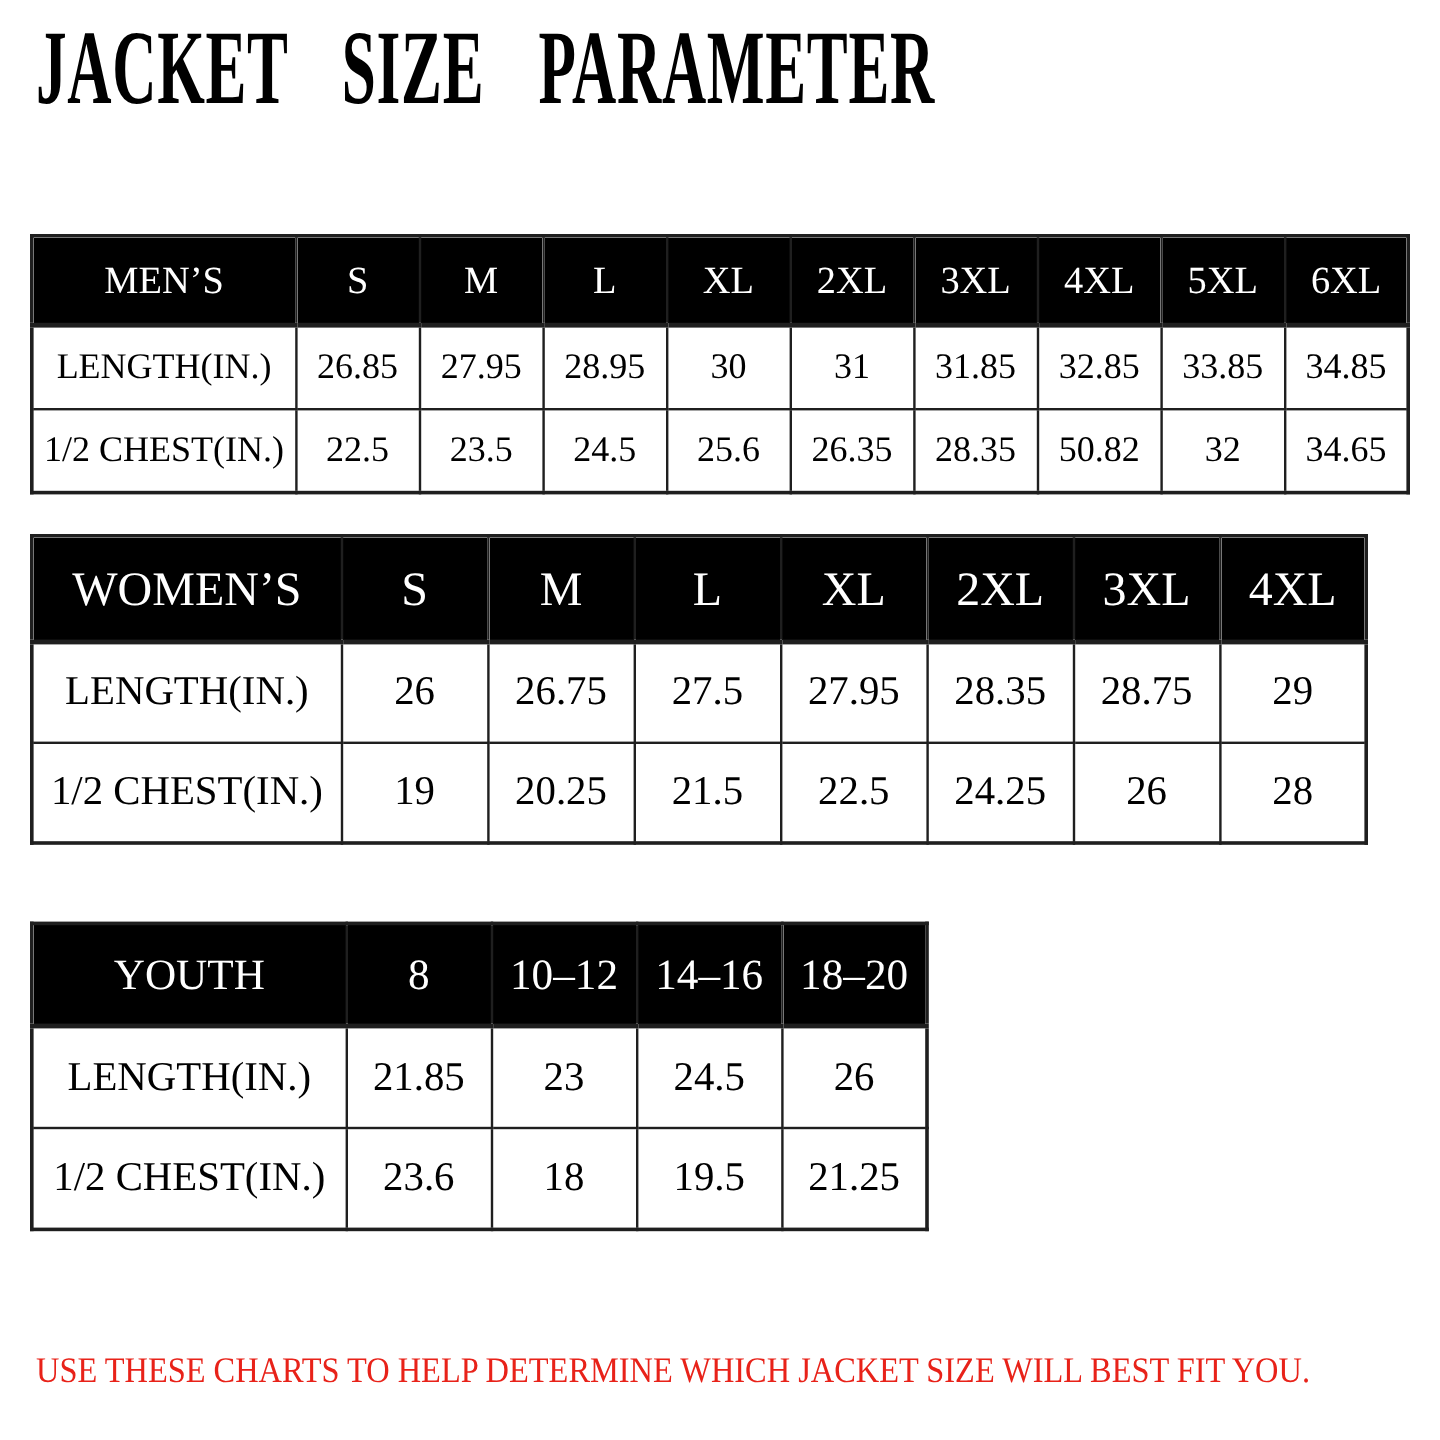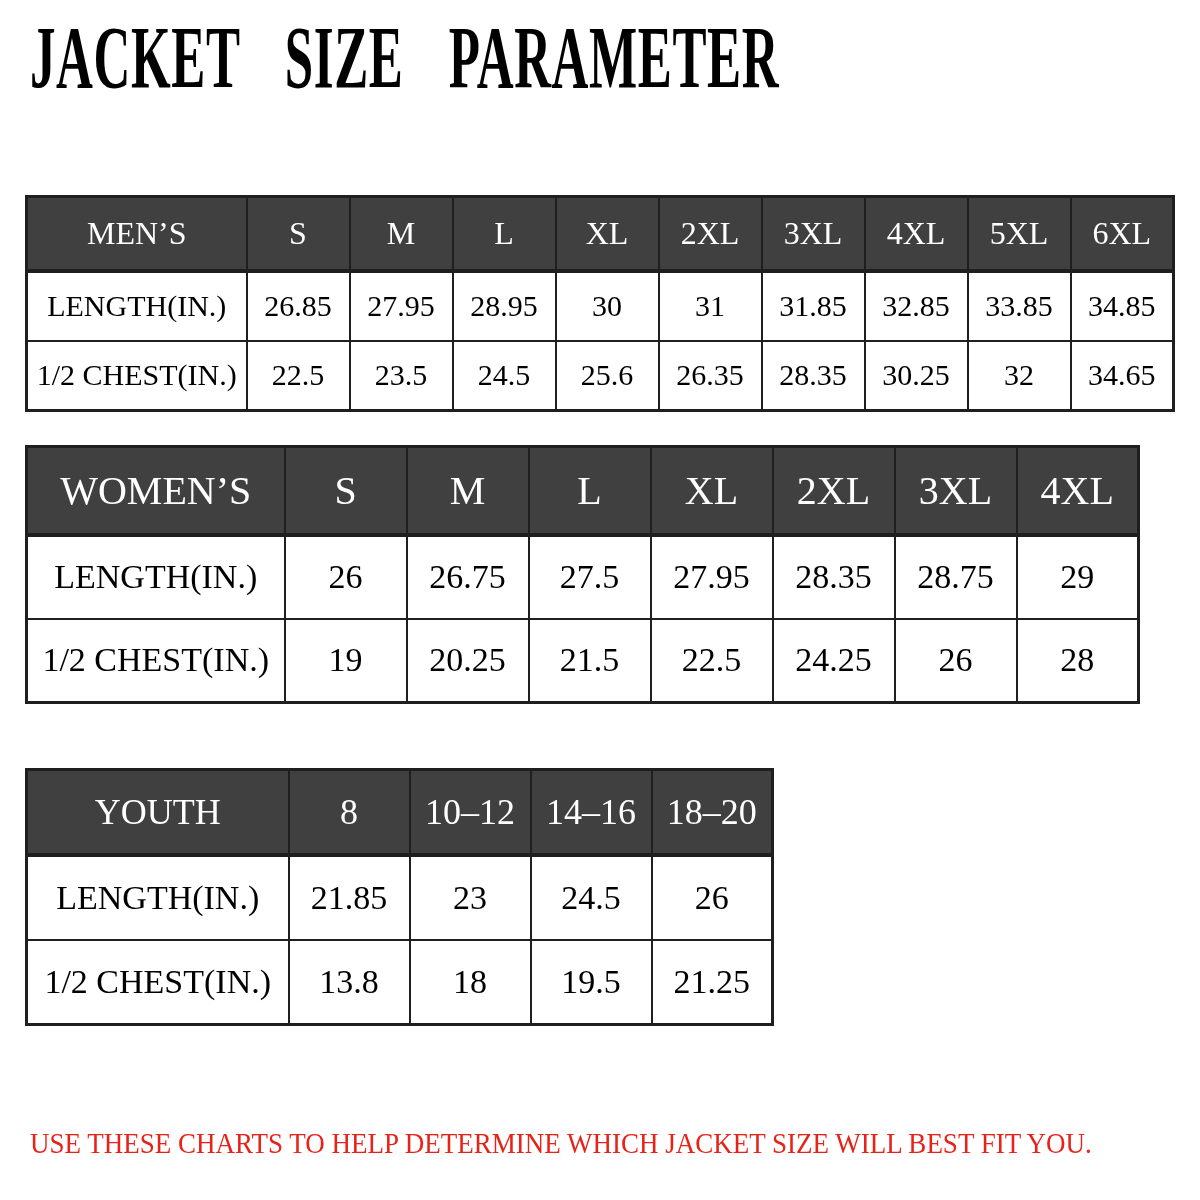--- a/index.html
+++ b/index.html
@@ -15,21 +15,21 @@
     transform:scale(0.58,1);transform-origin:left top;
   }
   
   .note{
     position:absolute;left:30px;top:104px;margin:0;width:940px;
     font-size:27px;line-height:39px;color:#e82219;letter-spacing:0.2px;
   }
   
   .tbl{border-collapse:collapse;table-layout:fixed;position:absolute;background:#fff;border:3px solid #1f1f1f;}
   .tbl th,.tbl td{border:2px solid #1f1f1f;text-align:center;vertical-align:middle;padding:0;overflow:hidden;}
-  .tbl thead th{background:#404040;color:#ffffff;font-weight:400;border-bottom:4px solid #1f1f1f;}
+  .tbl thead th{background:#000000;color:#ffffff;font-weight:400;border-bottom:4px solid #1f1f1f;}
   .mens{left:25px;top:195px;width:1148px;}
   .mens col.c0{width:220px}.mens col.cs{width:103px}
   .mens thead tr{height:74px}.mens tbody tr{height:70px}
   .mens thead th{font-size:32px}
   .mens td{font-size:30px}
   .womens{left:25px;top:445px;width:1112px;}
   .womens col.c0{width:258px}.womens col.cs{width:122px}
   .womens thead tr{height:88px}.womens tbody tr{height:84px}
   .womens thead th{font-size:40px}
   .womens td{font-size:34px}
@@ -98,21 +98,21 @@
         <td>34.85</td>
       </tr>
       <tr>
         <td>1/2 CHEST(IN.)</td>
         <td>22.5</td>
         <td>23.5</td>
         <td>24.5</td>
         <td>25.6</td>
         <td>26.35</td>
         <td>28.35</td>
-        <td>30.25</td>
+        <td>50.82</td>
         <td>32</td>
         <td>34.65</td>
       </tr>
     </tbody>
   </table>
 
   <table class="tbl womens">
     <colgroup>
       <col class="c0">
         <col class="cs">
@@ -179,21 +179,21 @@
     <tbody>
       <tr>
         <td>LENGTH(IN.)</td>
         <td>21.85</td>
         <td>23</td>
         <td>24.5</td>
         <td>26</td>
       </tr>
       <tr>
         <td>1/2 CHEST(IN.)</td>
-        <td>13.8</td>
+        <td>23.6</td>
         <td>18</td>
         <td>19.5</td>
         <td>21.25</td>
       </tr>
     </tbody>
   </table>
 
   <p class="footer-line">USE THESE CHARTS TO HELP DETERMINE WHICH JACKET SIZE WILL BEST FIT YOU.</p>
 
 </div>

